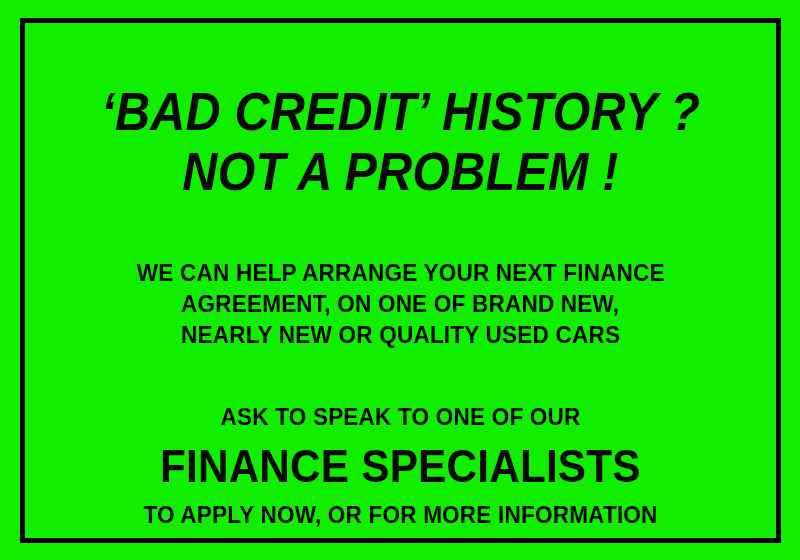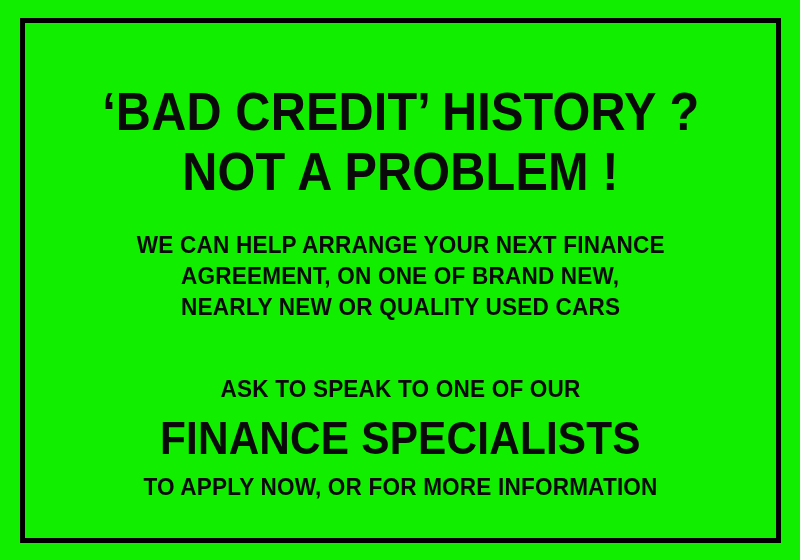--- a/index.html
+++ b/index.html
@@ -57,34 +57,35 @@
     font-weight: bold;
     letter-spacing: 0.2px;
   }
 
   
   #headline {
     margin-top: 58px;
     display: flex;
     flex-direction: column;
     align-items: center;
+    font-style: italic;
   }
 
   .headline-line {
     font-size: 54px;
     line-height: 60px;
     font-weight: bold;
     font-stretch: condensed;
     transform: scaleX(0.90);
     transform-origin: center center;
   }
 
   
   #body-block {
-    margin-top: 28px;
+    margin-top: 56px;
     display: flex;
     flex-direction: column;
     align-items: center;
   }
 
   .body-line {
     font-size: 24px;
     line-height: 31px;
     font-weight: bold;
     transform: scaleX(0.94);

